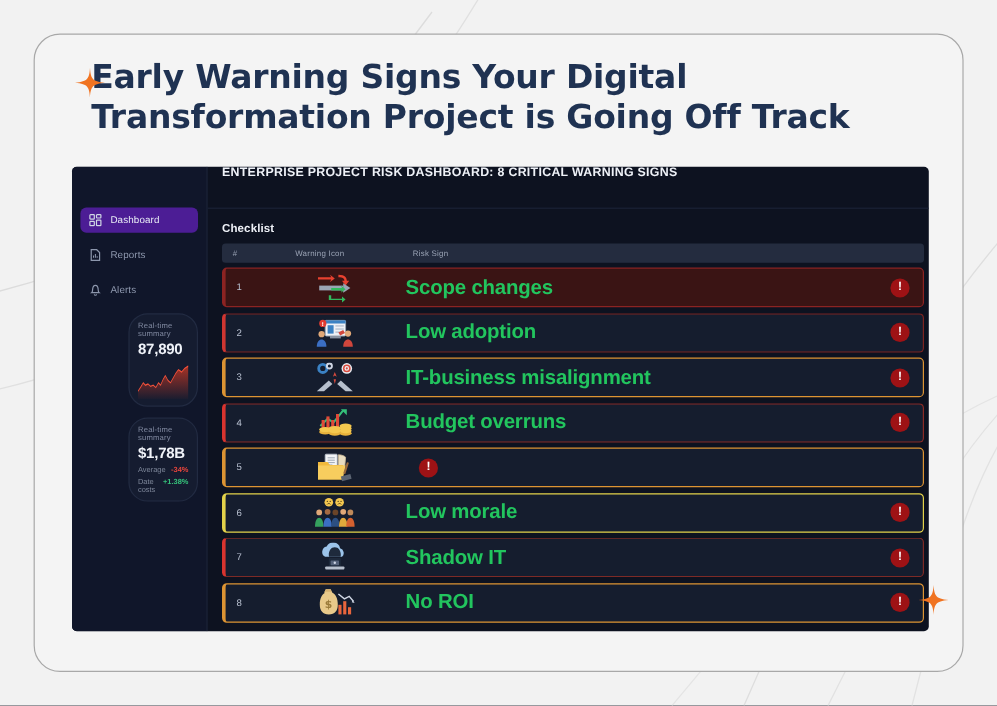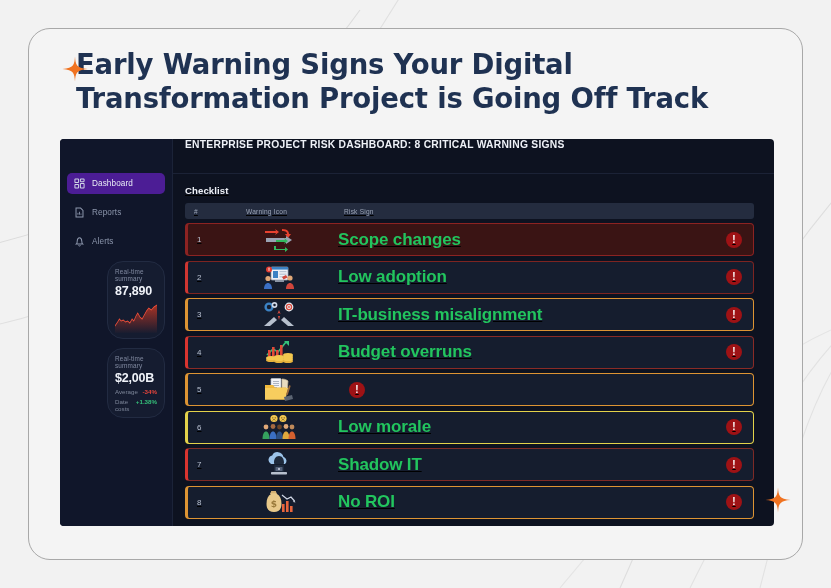--- a/index.html
+++ b/index.html
@@ -117,21 +117,21 @@
     height: 35px;
     border-bottom: 1px solid #1b2236;
     display: flex; align-items: flex-start;
     padding: 0 12px;
   }
   .dash-header-title {
     font-size: 10.3px; font-weight: bold; color: #eef1f7;
     letter-spacing: 0.25px;
   }
 
-  .content { flex: 1; padding: 11px 20px 0 12px; min-height: 0; text-decoration: underline; }
+  .content { flex: 1; padding: 11px 4px 0 12px; min-height: 0; }
 
   .section-title {
     font-size: 9.6px; font-weight: bold; color: #eef1f7;
     margin-bottom: 7px; letter-spacing: 0.1px;
   }
 
   
   .thead {
     display: flex; align-items: center;
     height: 16px;
@@ -246,21 +246,21 @@
             <stop offset="100%" stop-color="#d93a22" stop-opacity="0.02"></stop>
           </linearGradient>
         </defs>
         <path d="M0 24 L6 20 L10 17 L14 19 L19 18 L24 20 L29 19 L34 21 L39 17 L43 19 L48 14 L52 11 L57 15 L62 17 L67 13 L72 9 L77 6 L83 8 L89 5 L96 3 L96 31 L0 31 Z" fill="url(#sg)"></path>
         <path d="M0 24 L6 20 L10 17 L14 19 L19 18 L24 20 L29 19 L34 21 L39 17 L43 19 L48 14 L52 11 L57 15 L62 17 L67 13 L72 9 L77 6 L83 8 L89 5 L96 3" fill="none" stroke="#f2503a" stroke-width="1.1"></path>
       </svg>
     </div>
 
     <div class="sum-card">
       <div class="sum-label">Real-time summary</div>
-      <div class="sum-value">$2,00B</div>
+      <div class="sum-value">$1,78B</div>
       <div class="sum-row">
         <span class="k">Average</span>
         <span class="v-down">-34%</span>
       </div>
       <div class="sum-row">
         <span class="k">Date costs</span>
         <span class="v-up">+1.38%</span>
       </div>
     </div>
   </div>

